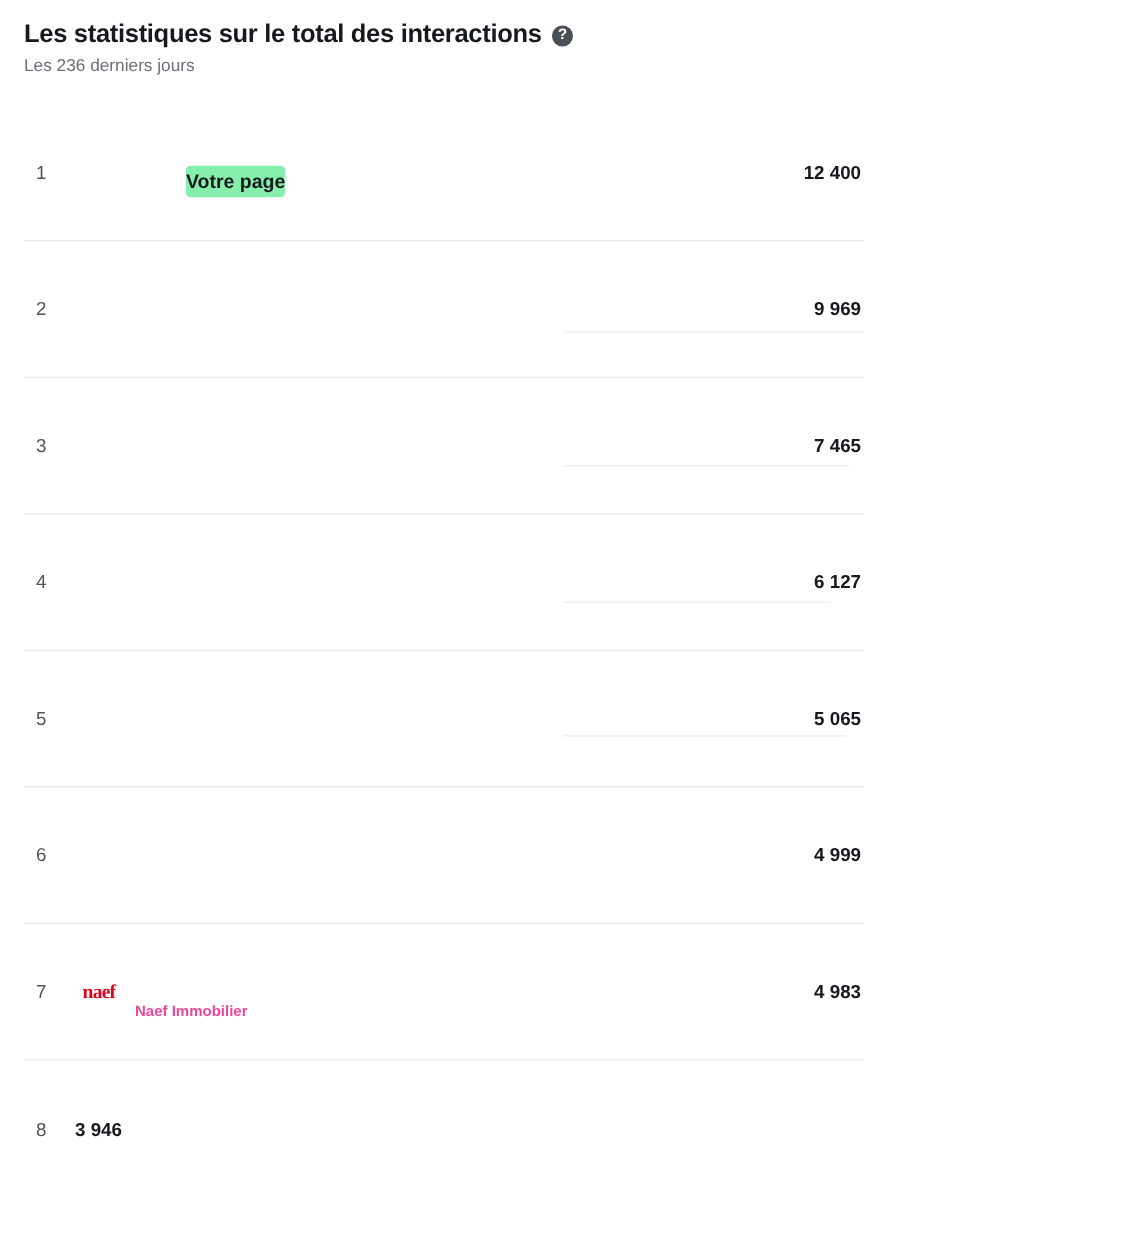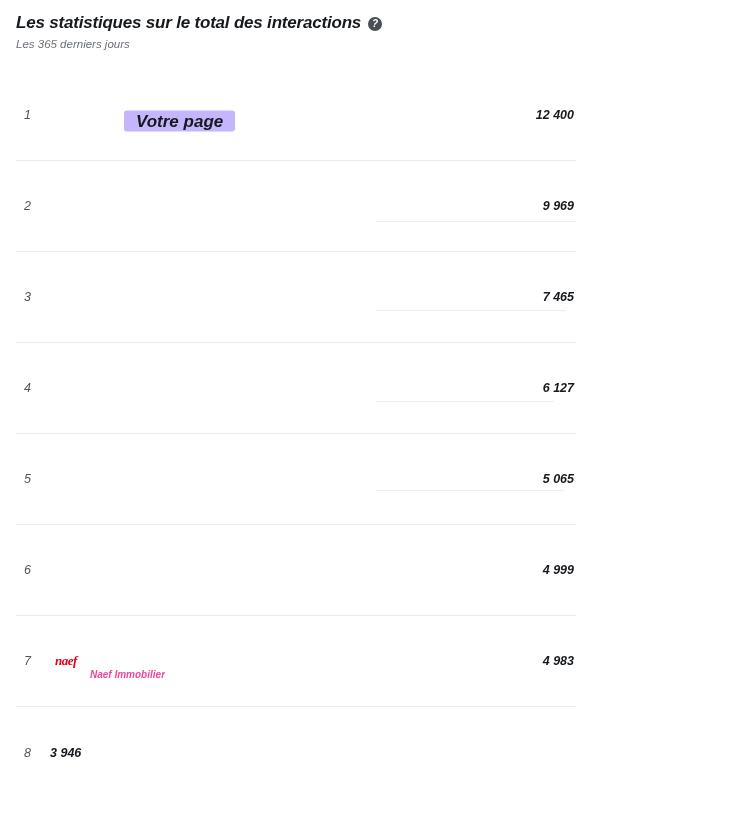--- a/index.html
+++ b/index.html
@@ -12,21 +12,20 @@
     height: 830px;
     font-family: "Liberation Sans", sans-serif;
     color: #1a1a1a;
     overflow: hidden;
   }
   .page {
     position: relative;
     width: 592px;
     height: 830px;
     box-sizing: border-box;
-    font-style: italic;
   }
   .header {
     padding: 12px 16px 0 16px;
   }
   .title-row {
     display: flex;
     align-items: center;
     gap: 7px;
   }
   .title {
@@ -128,26 +127,26 @@
     font-size: 10px;
     font-weight: bold;
     color: #ec4899;
     white-space: nowrap;
     overflow: hidden;
     text-overflow: ellipsis;
     margin-top: 26px;
   }
   .badge {
     display: inline-block;
-    background: #c4b5fd;
+    background: #86efac;
     color: #16191d;
-    font-size: 17px;
+    font-size: 13px;
     font-weight: bold;
     border-radius: 3px;
-    padding: 4px 12px;
+    padding: 4px 0;
     line-height: 13px;
   }
   .badge-wrap {
     position: absolute;
     left: 108px;
     top: 50%;
     margin-top: 6px;
     transform: translateY(-50%);
   }
   .value {
@@ -168,21 +167,21 @@
 </head>
 <body>
 
 <div class="page">
 
   <div class="header">
     <div class="title-row">
       <div class="title">Les statistiques sur le total des interactions</div>
       <span class="help-icon">?</span>
     </div>
-    <div class="subtitle">Les 365 derniers jours</div>
+    <div class="subtitle">Les 236 derniers jours</div>
   </div>
 
   <div class="list">
 
     <div class="row">
       <div class="row-inner">
         <div class="rank">1</div>
         <div class="entity">
           <div class="logo empty"></div>
           <div class="entity-name"></div>

